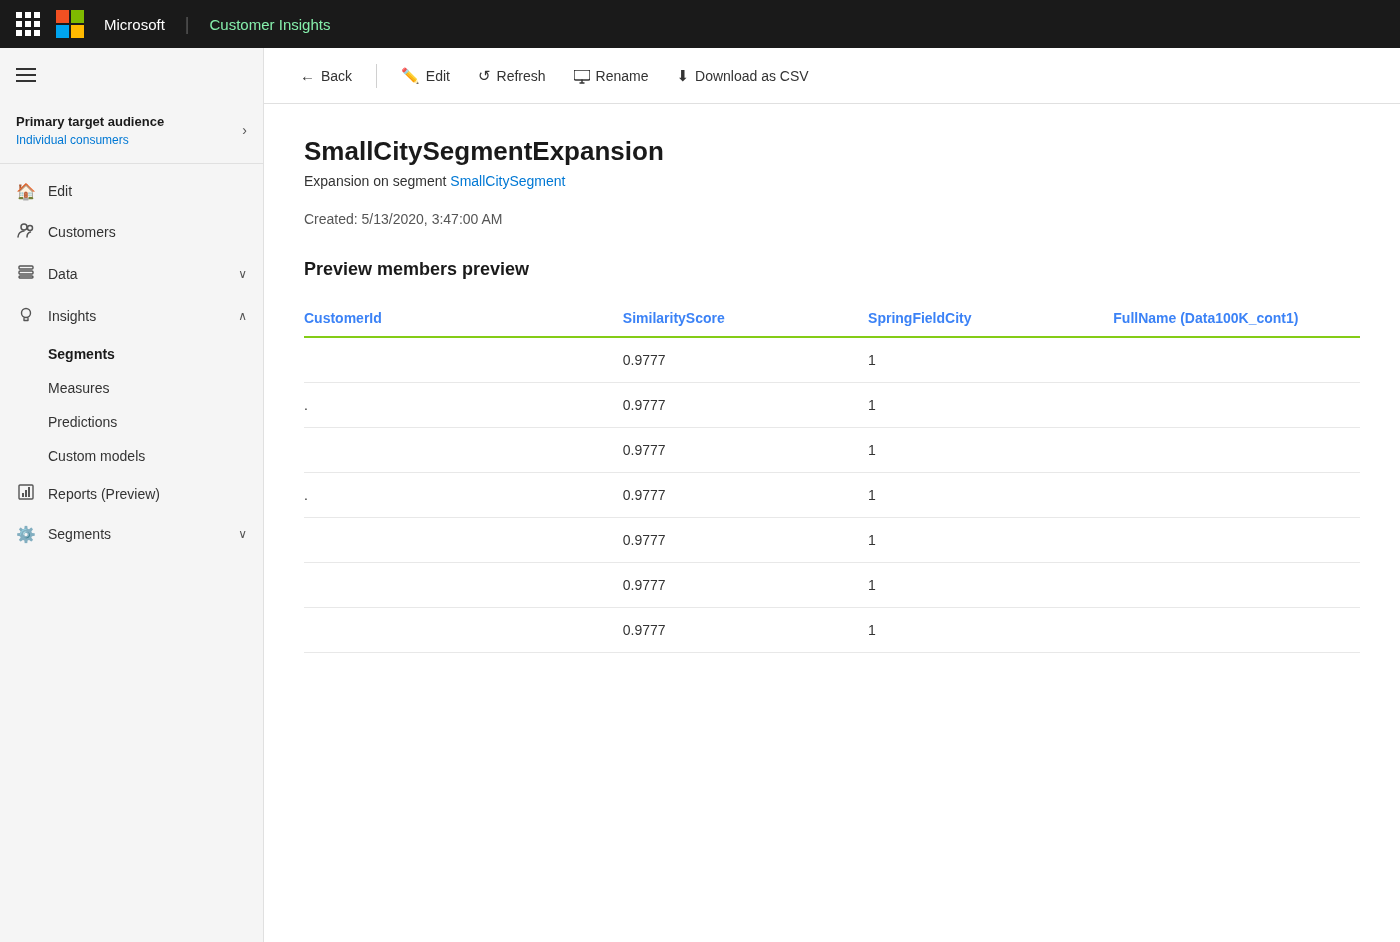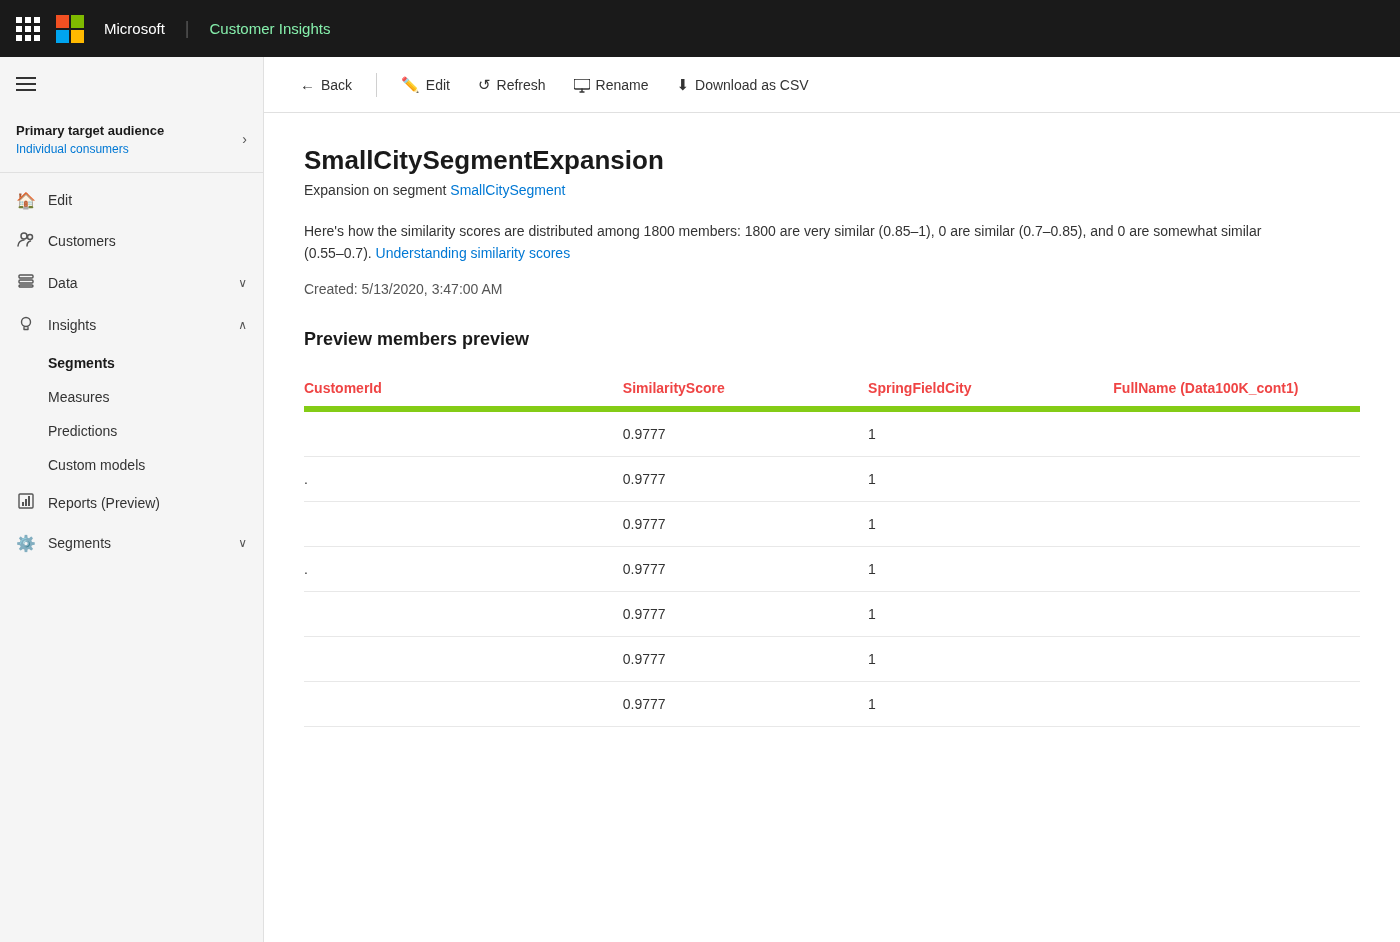--- a/index.html
+++ b/index.html
@@ -1,21 +1,21 @@
 <!DOCTYPE html>
 <html><head>
   <meta charset="utf-8">
   <style>
     * { margin: 0; padding: 0; box-sizing: border-box; }
     body { font-family: 'Segoe UI', Arial, sans-serif; background: #f5f5f5; width: 1400px; height: 942px; overflow: hidden; display: flex; flex-direction: column; }
 
     
     .topbar {
       background: #1a1a1a;
-      height: 57px;
+      height: 48px;
       display: flex;
       align-items: center;
       padding: 0 16px;
       gap: 16px;
       flex-shrink: 0;
     }
     .topbar-waffle {
       display: grid;
       grid-template-columns: repeat(3, 6px);
       grid-template-rows: repeat(3, 6px);
@@ -194,22 +194,22 @@
     
     .preview-table {
       width: 100%;
       border-collapse: collapse;
       font-size: 14px;
     }
     .preview-table th {
       text-align: left;
       padding: 10px 16px 10px 0;
       font-weight: 600;
-      color: #ef4444;
-      border-bottom: 6px solid #84cc16;
+      color: #3b82f6;
+      border-bottom: 2px solid #84cc16;
     }
     .preview-table td {
       padding: 14px 16px 14px 0;
       color: #333;
       border-bottom: 1px solid #e8e8e8;
     }
     .preview-table th:first-child,
     .preview-table td:first-child {
       padding-left: 0;
       min-width: 260px;
@@ -381,25 +381,20 @@
         <span>Download as CSV</span>
       </button>
     </div>
 
     <div class="page-content">
       <h1 class="page-title">SmallCitySegmentExpansion</h1>
       <div class="page-subtitle">
         <span>Expansion on segment</span>
         <span> </span>
         <a href="#">SmallCitySegment</a>
-      </div>
-      <div class="page-description">
-        <span>Here's how the similarity scores are distributed among 1800 members: 1800 are very similar (0.85–1), 0 are similar (0.7–0.85), and 0 are somewhat similar (0.55–0.7).</span>
-        <span> </span>
-        <a href="#">Understanding similarity scores</a>
       </div>
       <div class="page-created">Created: 5/13/2020, 3:47:00 AM</div>
 
       <h2 class="section-title">Preview members preview</h2>
 
       <table class="preview-table">
         <thead>
           <tr>
             <th>CustomerId</th>
             <th>SimilarityScore</th>

